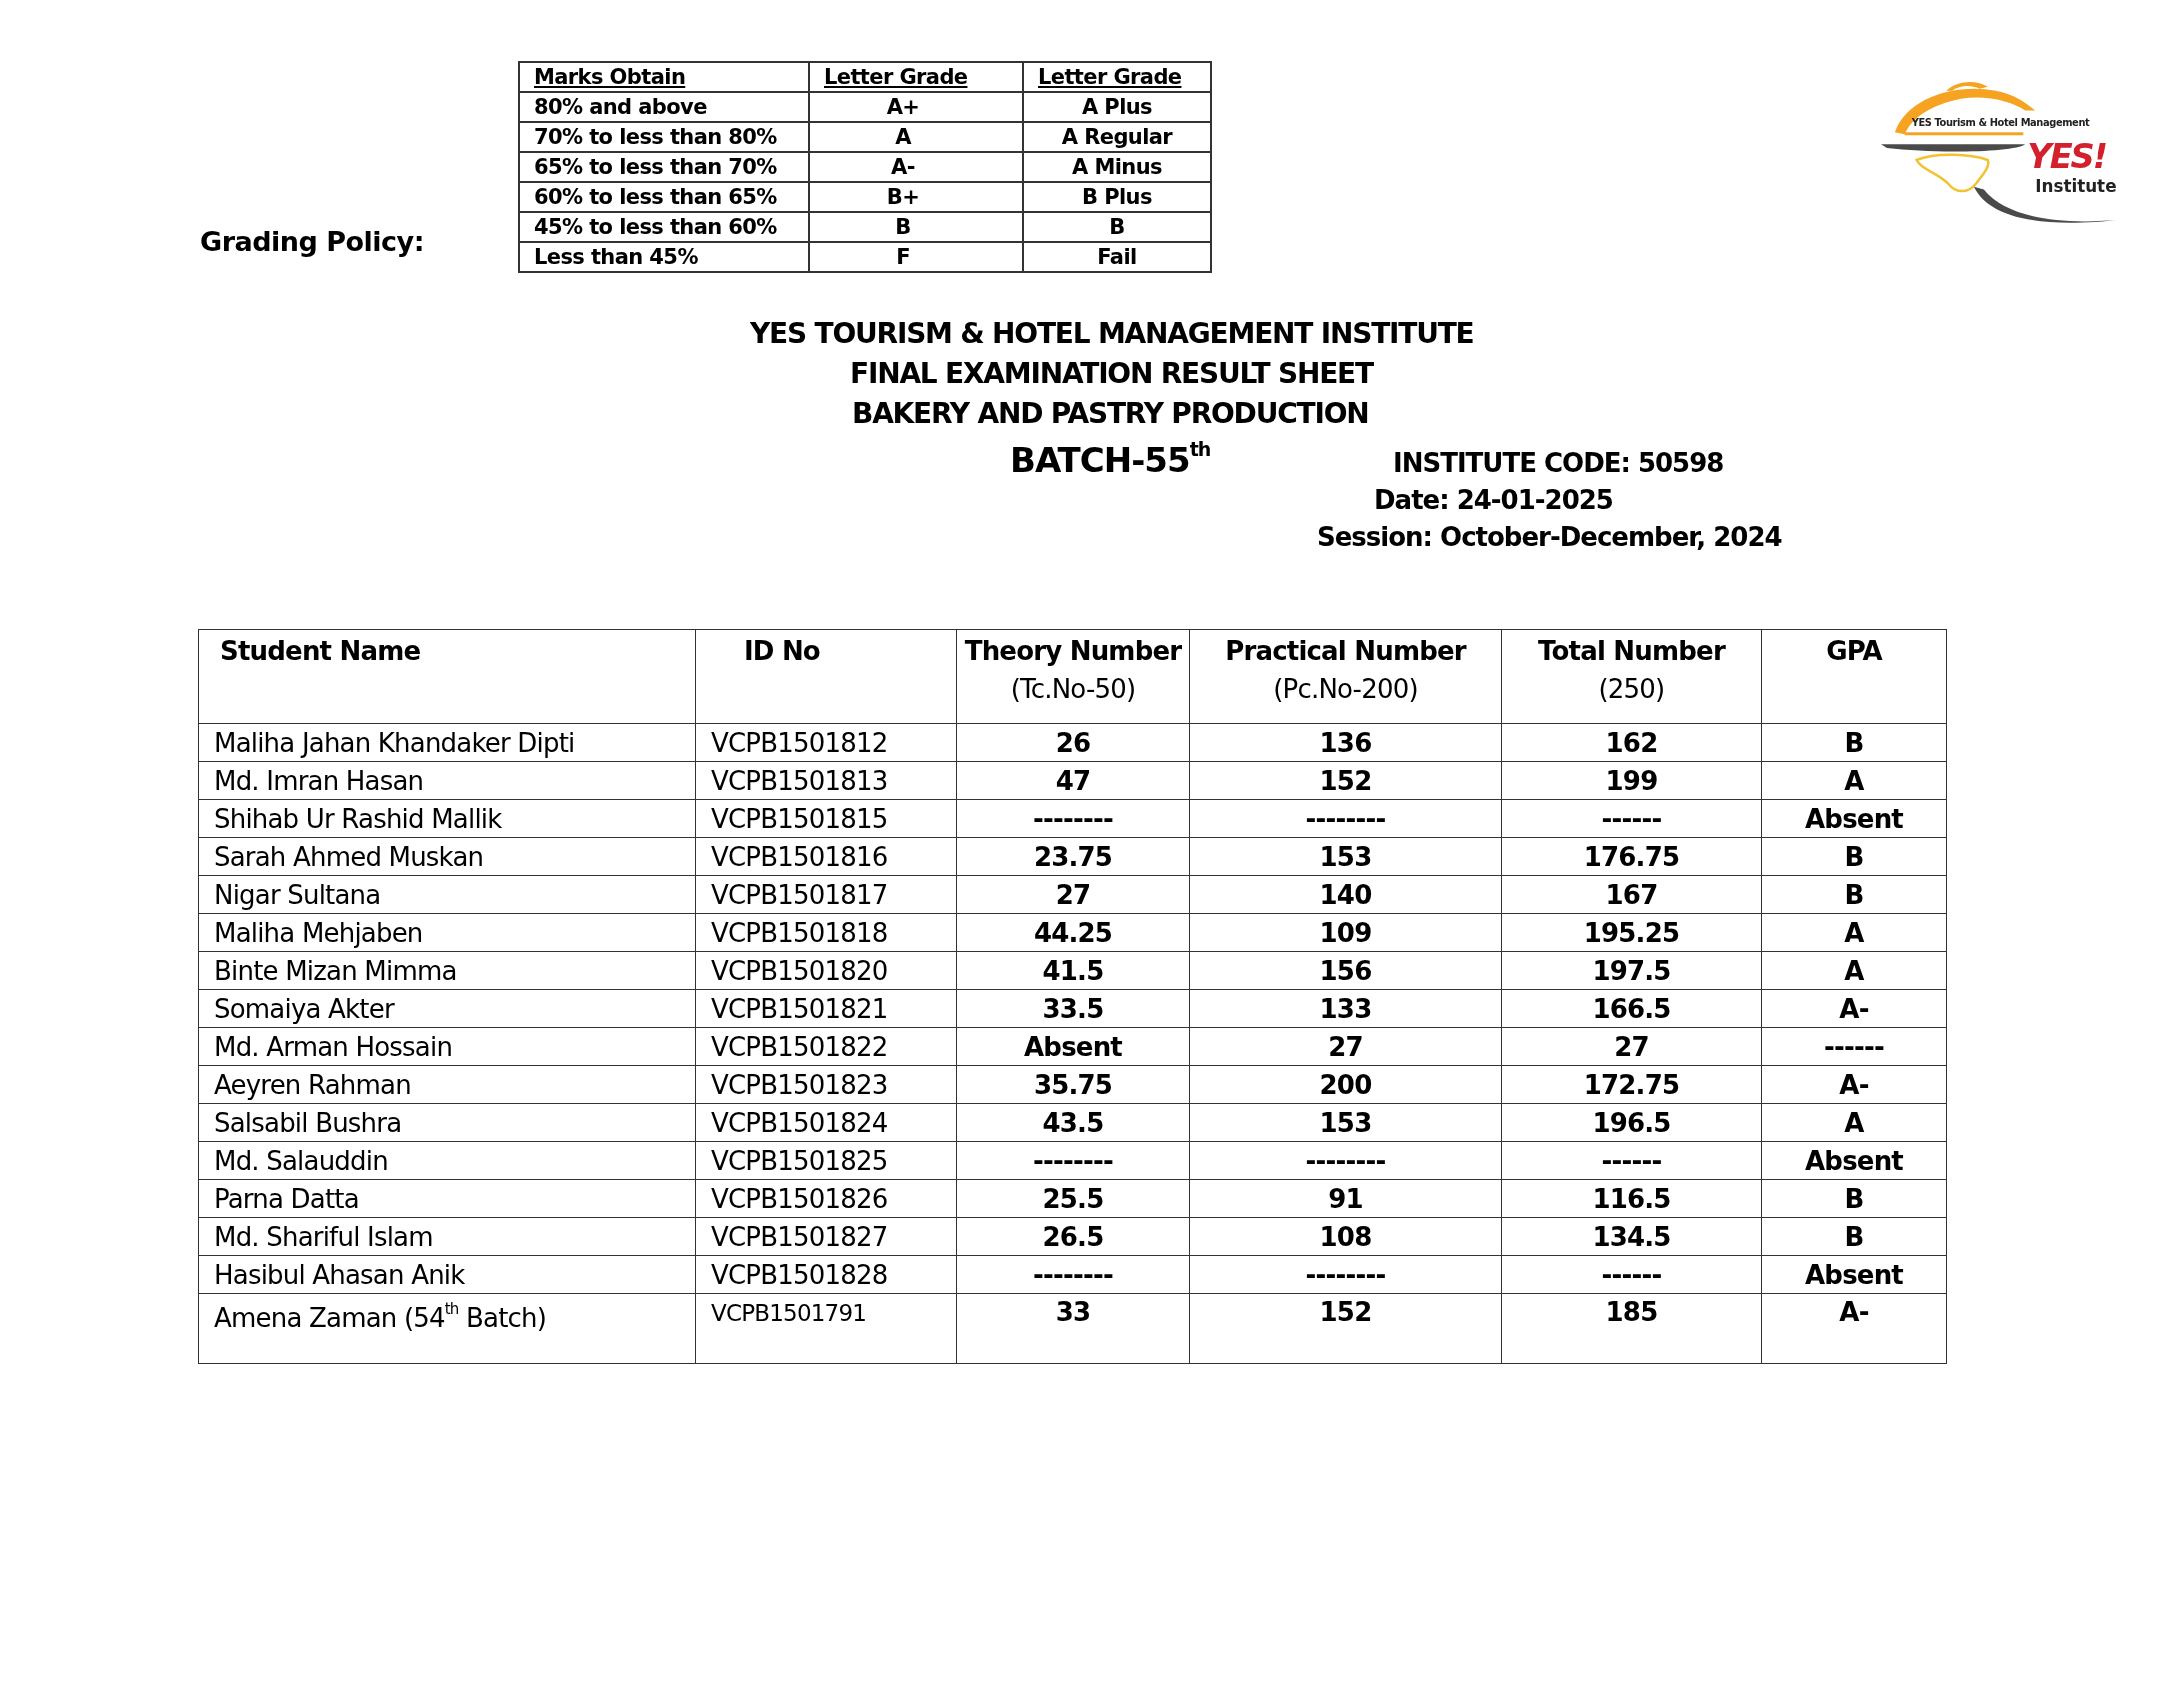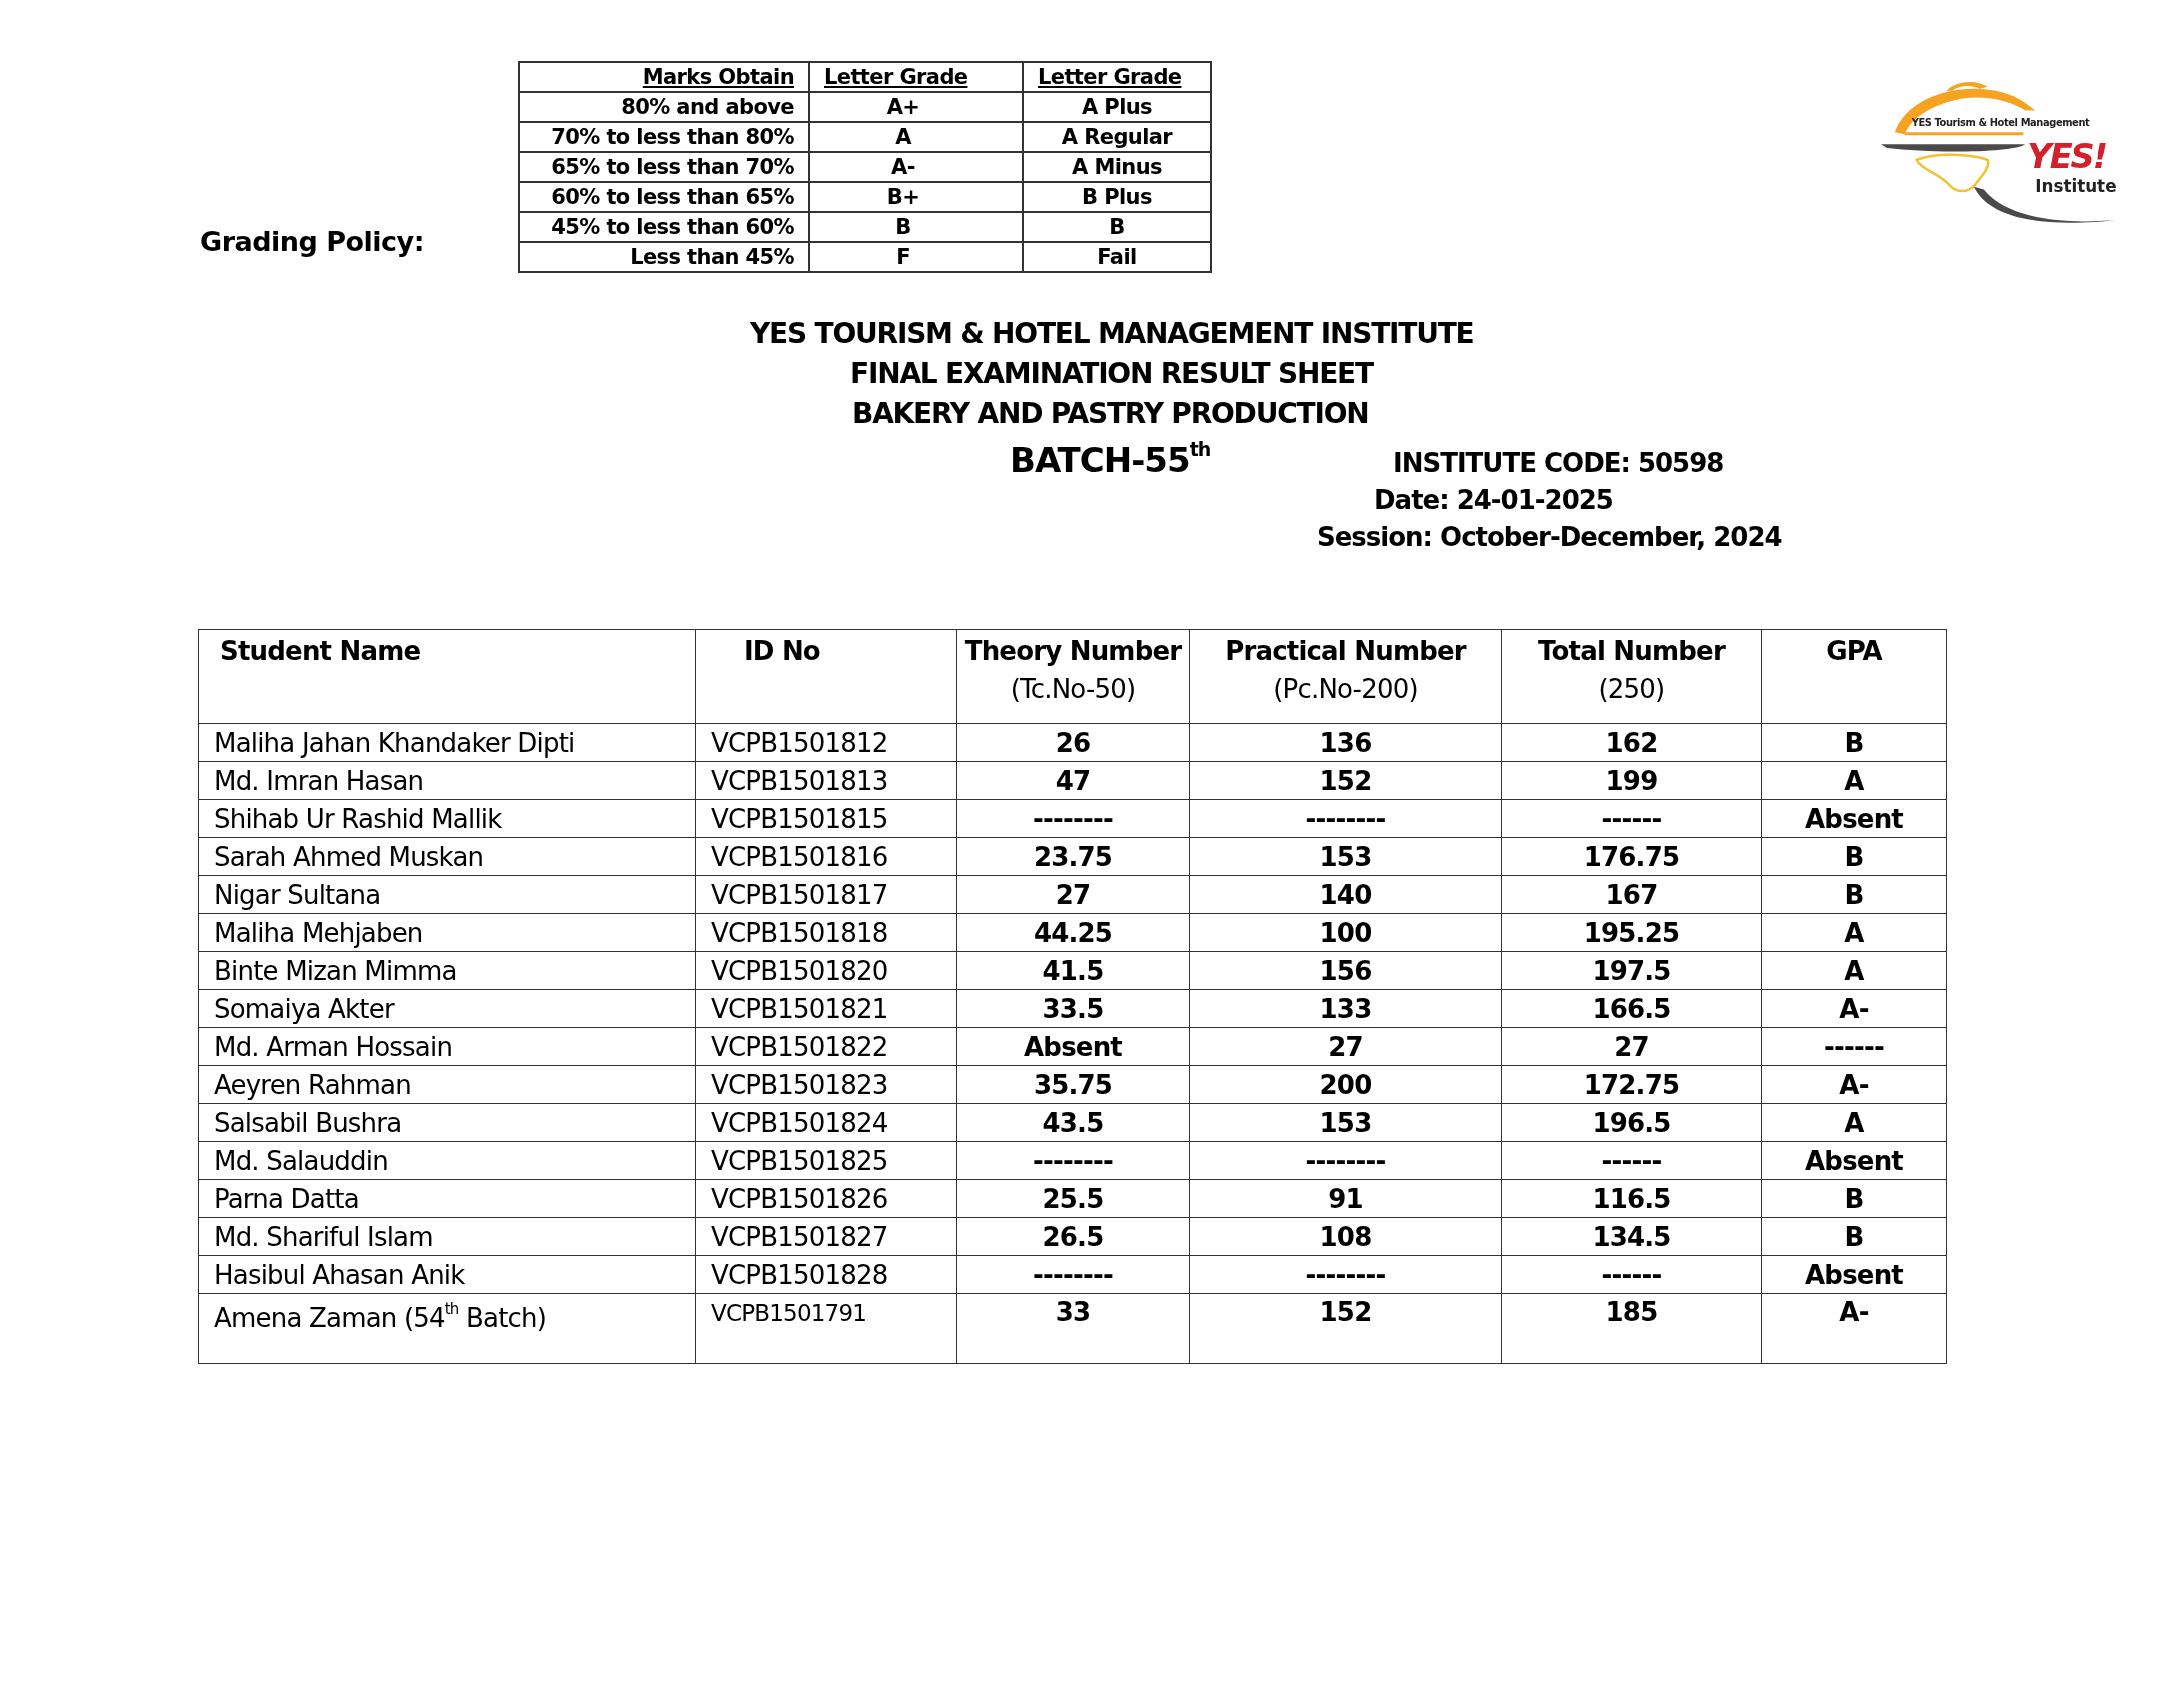--- a/index.html
+++ b/index.html
@@ -3,21 +3,21 @@
   <meta charset="utf-8">
   <style>
     html, body { margin:0; padding:0; background:#ffffff; }
     body { width:2178px; height:1683px; position:relative; overflow:hidden; color:#000; font-family:"Liberation Sans", sans-serif; }
     .abs { position:absolute; }
 
     
     #grading-label { left:200px; top:202px; font-size:27px; font-weight:bold; font-family:"DejaVu Sans", sans-serif; letter-spacing:-0.5px;margin-top:24px; }
     #grading-table { left:518px; top:61px; border-collapse:collapse; font-size:21px; font-weight:bold; font-family:"DejaVu Sans", sans-serif; letter-spacing:-0.6px; }
     #grading-table td { border:2px solid #333; height:28px; padding:0 14px; line-height:28px; white-space:nowrap; }
-    #grading-table td.c1 { width:260px; text-align:right; }
+    #grading-table td.c1 { width:260px; text-align:left; }
     #grading-table td.c2 { width:158px; text-align:center; padding-right:40px; }
     #grading-table td.c3 { width:158px; text-align:center; }
     #grading-table tr.head td { text-decoration:underline; }
     #grading-table tr.head td.c2, #grading-table tr.head td.c3 { text-align:left; padding-left:14px; padding-right:0; }
 
     
     #logo { left:1877px; top:73px; width:267px; height:168px; }
 
     
     .title { font-weight:bold; font-family:"DejaVu Sans", sans-serif; font-size:28px; letter-spacing:-1.2px; white-space:nowrap; }
@@ -181,21 +181,21 @@
         <td class="idno">VCPB1501817</td>
         <td class="num">27</td>
         <td class="num">140</td>
         <td class="num">167</td>
         <td class="num">B</td>
       </tr>
       <tr>
         <td class="name">Maliha Mehjaben</td>
         <td class="idno">VCPB1501818</td>
         <td class="num">44.25</td>
-        <td class="num">100</td>
+        <td class="num">109</td>
         <td class="num">195.25</td>
         <td class="num">A</td>
       </tr>
       <tr>
         <td class="name">Binte Mizan Mimma</td>
         <td class="idno">VCPB1501820</td>
         <td class="num">41.5</td>
         <td class="num">156</td>
         <td class="num">197.5</td>
         <td class="num">A</td>

